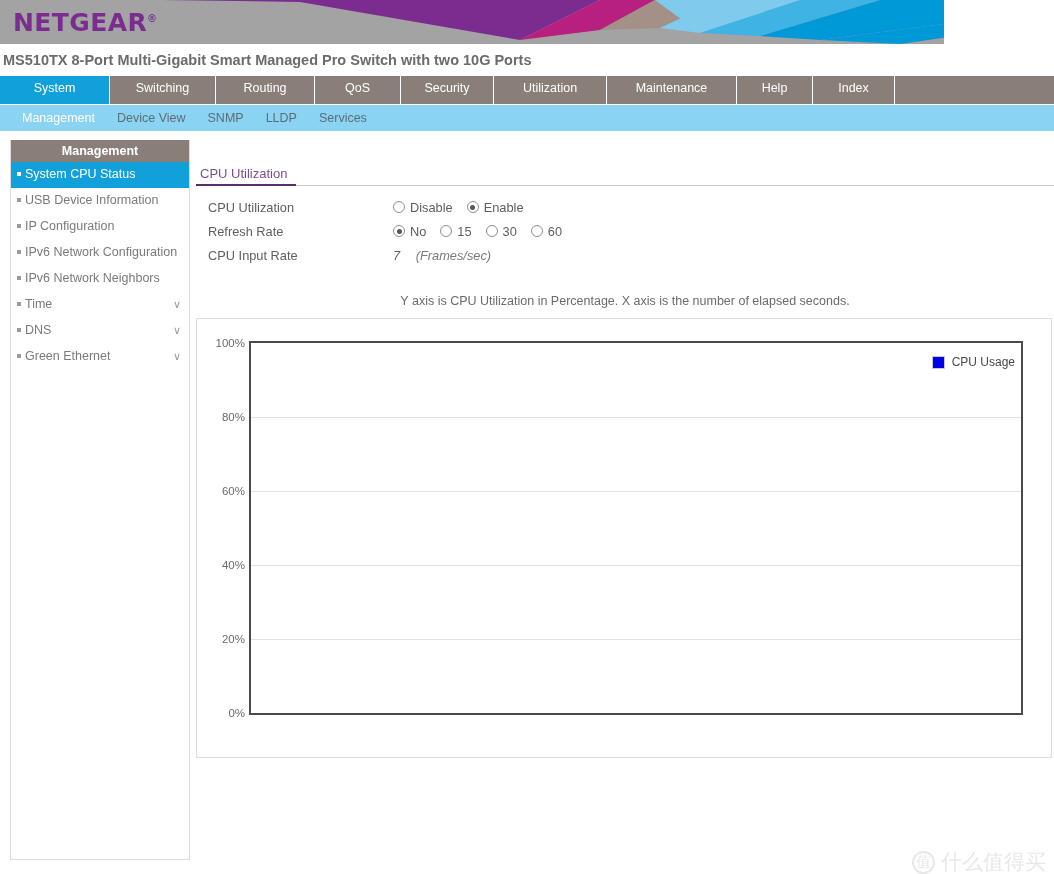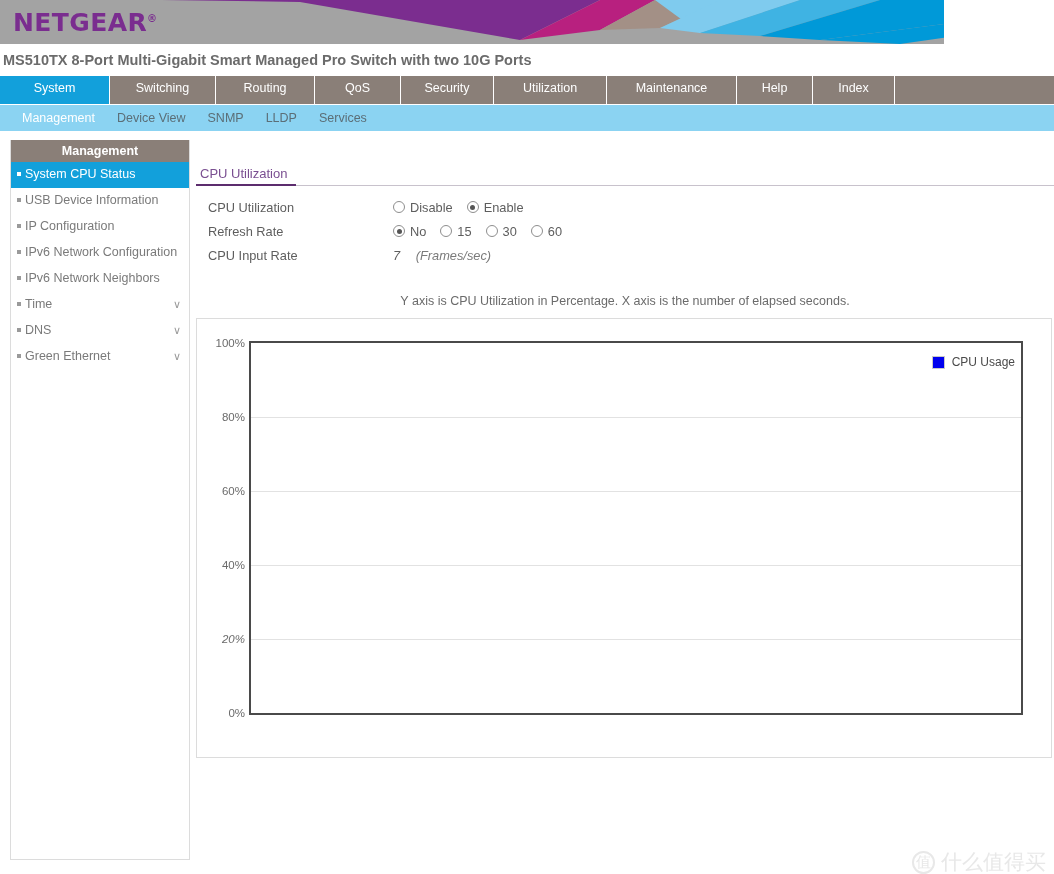--- a/index.html
+++ b/index.html
@@ -466,21 +466,21 @@
     <div class="chart-caption">Y axis is CPU Utilization in Percentage. X axis is the number of elapsed seconds.</div>
 
     <div class="chart-box">
       <div class="plot" id="plot-area">
         <div class="legend">
           <span class="legend-swatch"></span>
           <span>CPU Usage</span>
         </div>
       <div class="ytick" style="top: 100%;">0%</div>
           <div class="gridline" style="top: 80%;"></div>
-          <div class="ytick" style="top: 80%; font-style: italic;">20%</div>
+          <div class="ytick" style="top: 80%;">20%</div>
           <div class="gridline" style="top: 60%;"></div>
           <div class="ytick" style="top: 60%;">40%</div>
           <div class="gridline" style="top: 40%;"></div>
           <div class="ytick" style="top: 40%;">60%</div>
           <div class="gridline" style="top: 20%;"></div>
           <div class="ytick" style="top: 20%;">80%</div>
           <div class="ytick" style="top: 0%;">100%</div>
         </div>
     </div>
 

